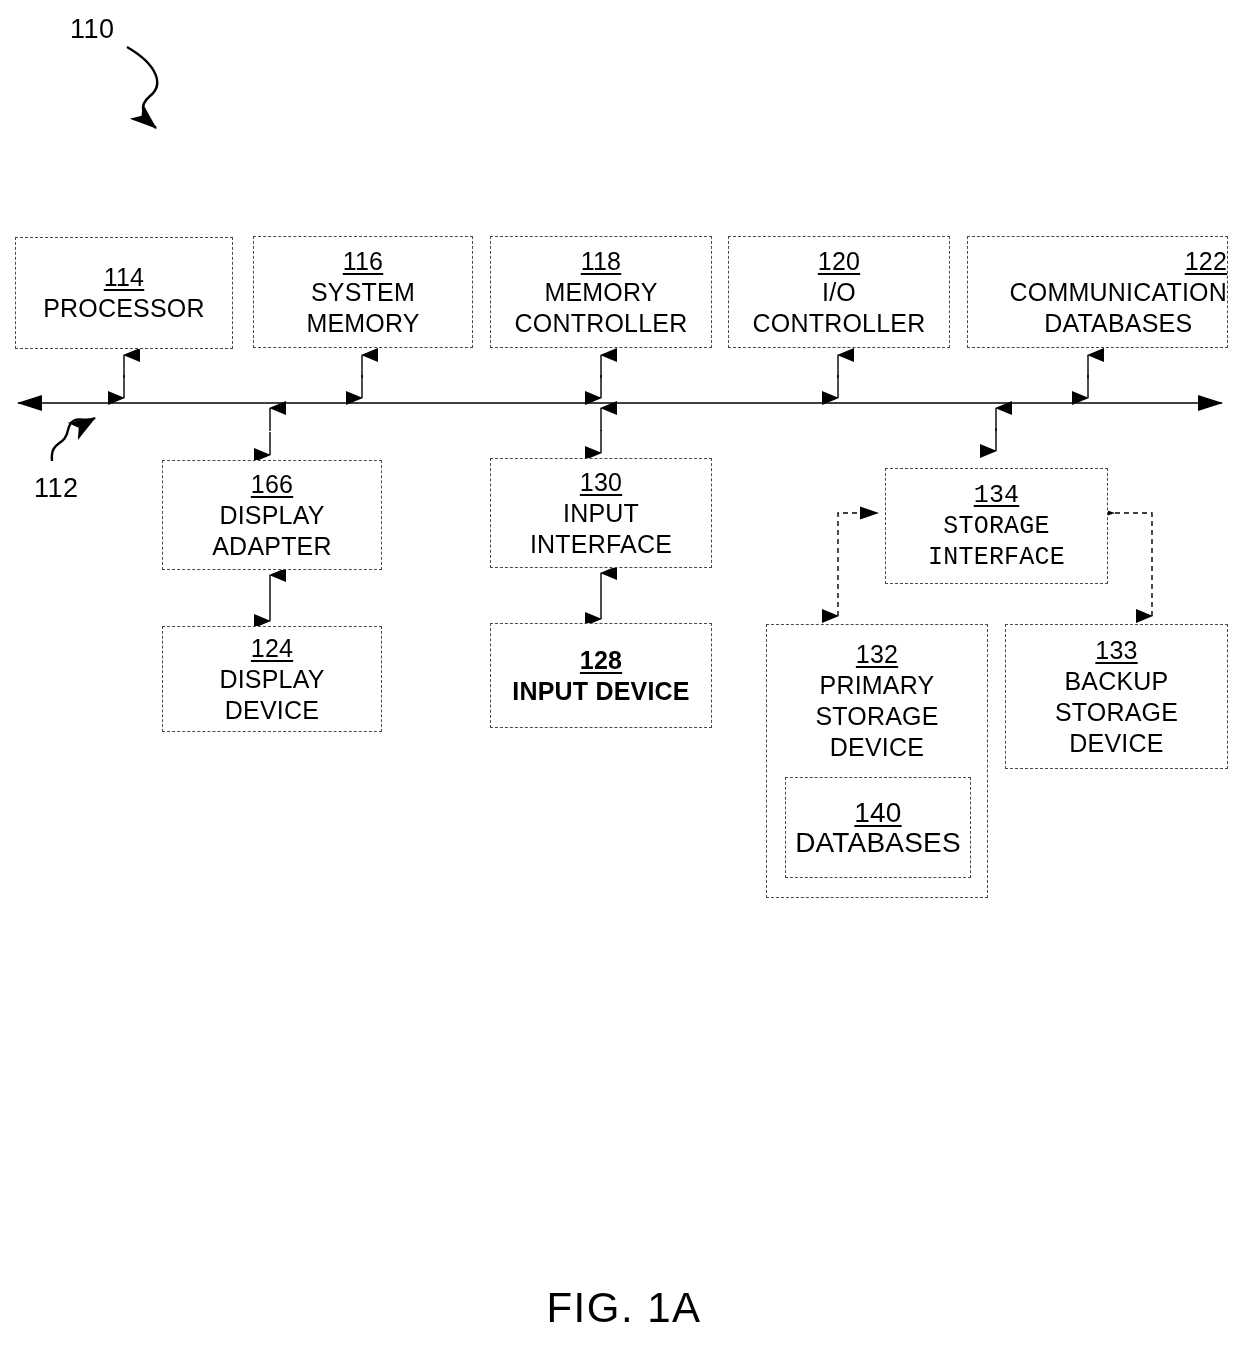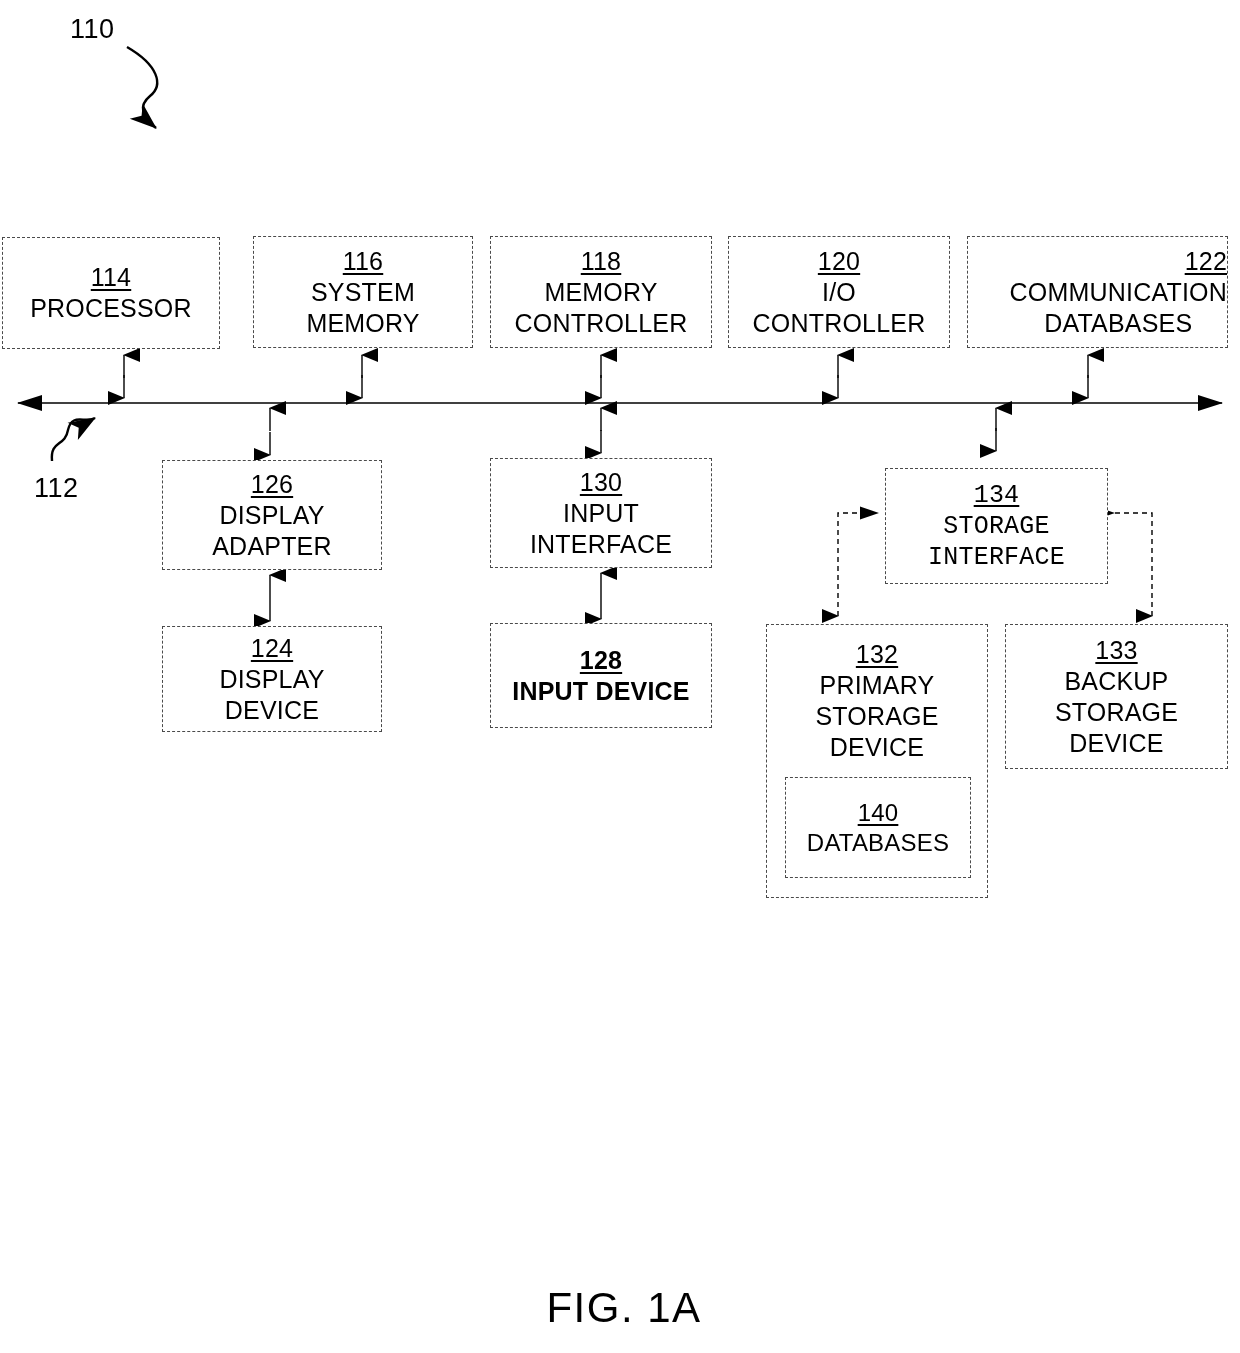--- a/index.html
+++ b/index.html
@@ -61,39 +61,39 @@
     text-align: center;
   }
   .fig-caption {
     position: absolute;
     width: 1240px;
     text-align: center;
     font-size: 42px;
     letter-spacing: 1.5px;
   }
   
-  #n114 { left: 2px;  top: 237px; width: 218px; height: 112px; align-items: center; }
+  #n114 { left: 15px;  top: 237px; width: 218px; height: 112px; align-items: center; }
   #n116 { left: 253px; top: 236px; width: 220px; height: 112px; }
   #n118 { left: 490px; top: 236px; width: 222px; height: 112px; }
   #n120 { left: 728px; top: 236px; width: 222px; height: 112px; }
   #n122 { left: 967px; top: 236px; width: 261px; height: 112px; align-items: flex-end; }
 
   #n126 { left: 162px; top: 460px; width: 220px; height: 110px; }
   #n130 { left: 490px; top: 458px; width: 222px; height: 110px; align-items: center; }
   #n134 { left: 885px; top: 468px; width: 223px; height: 116px; font-family: Liberation Mono, monospace; }
 
   #n124 { left: 162px; top: 626px; width: 220px; height: 106px; }
   #n128 { left: 490px; top: 623px; width: 222px; height: 105px; font-weight: bold; }
 
   #n132 { left: 766px; top: 624px; width: 222px; height: 274px;
           justify-content: flex-start; padding-top: 14px; }
   #n133 { left: 1005px; top: 624px; width: 223px; height: 145px; }
 
   #n140 { left: 785px; top: 777px; width: 186px; height: 101px;
-          font-size: 24px; line-height: 30px; }
+          font-size: 28px; line-height: 30px; }
 
   #tag110 { left: 70px;  top: 14px; }
   #tag112 { left: 34px;  top: 473px; }
   #caption { left: 4px; top: 1284px; }
 </style>
 </head>
 <body>
 
 <div id="figure">
 
@@ -213,21 +213,21 @@
 CONTROLLER</span>
   </div>
 
   <div class="node dashed" id="n122">
     <span class="node-ref">122</span>
     <span class="node-label">COMMUNICATION
 DATABASES</span>
   </div>
 
   <div class="node dashed" id="n126">
-    <span class="node-ref">126</span>
+    <span class="node-ref">166</span>
     <span class="node-label">DISPLAY
 ADAPTER</span>
   </div>
 
   <div class="node dashed" id="n130">
     <span class="node-ref">130</span>
     <span class="node-label">INPUT
 INTERFACE</span>
   </div>
 

